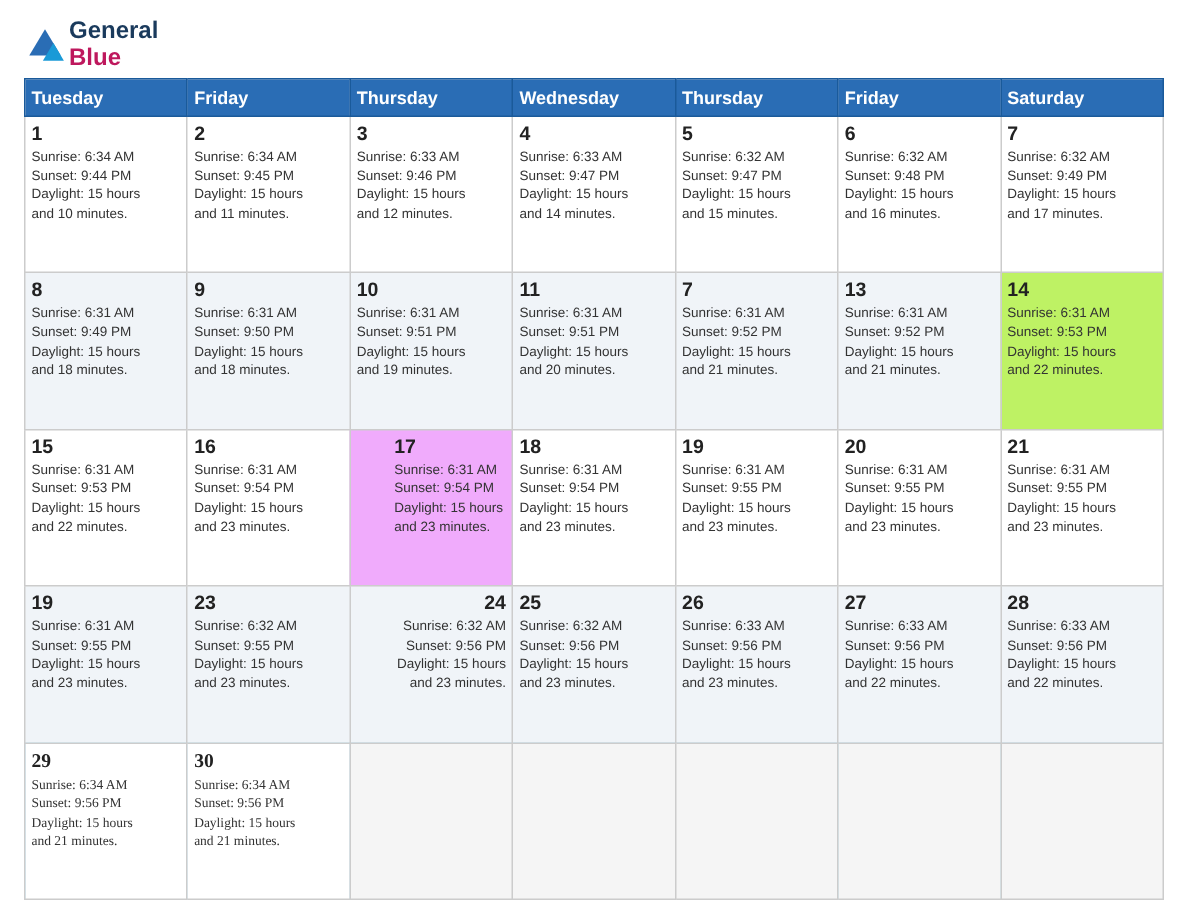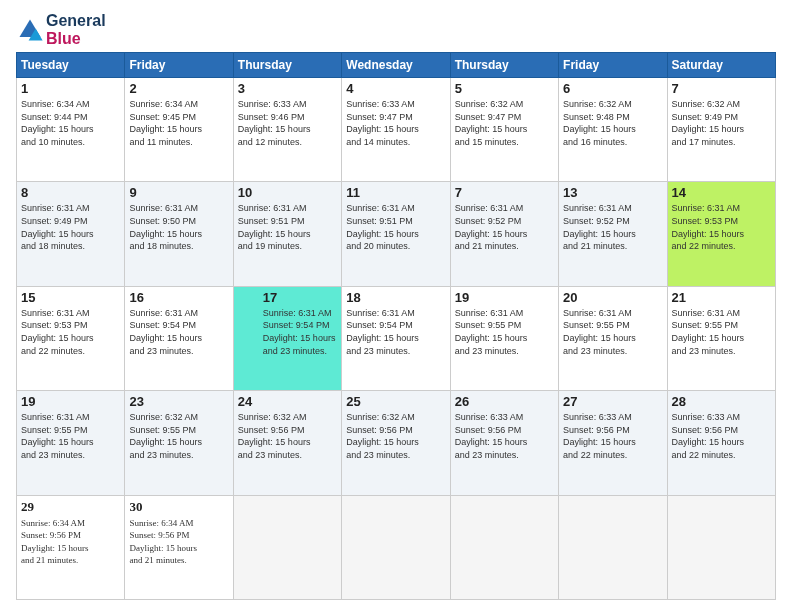--- a/index.html
+++ b/index.html
@@ -227,21 +227,21 @@
 Daylight: 15 hours
 and 22 minutes.</div>
           </td>
           <td style="background: rgb(255, 255, 255);">
             <span class="day-num">16</span>
             <div class="cell-text" style="white-space: pre-line;">Sunrise: 6:31 AM
 Sunset: 9:54 PM
 Daylight: 15 hours
 and 23 minutes.</div>
           </td>
-          <td style="background: #5eead4; padding-left: 29px;">
+          <td style="background: #f0abfc; padding-left: 29px;">
             <span class="day-num">17</span>
             <div class="cell-text" style="white-space: pre-line;">Sunrise: 6:31 AM
 Sunset: 9:54 PM
 Daylight: 15 hours
 and 23 minutes.</div>
           </td>
           <td style="background: rgb(255, 255, 255);">
             <span class="day-num">18</span>
             <div class="cell-text" style="white-space: pre-line;">Sunrise: 6:31 AM
 Sunset: 9:54 PM
@@ -278,21 +278,21 @@
 Daylight: 15 hours
 and 23 minutes.</div>
           </td>
           <td style="background: rgb(240, 244, 248);">
             <span class="day-num">23</span>
             <div class="cell-text" style="white-space: pre-line;">Sunrise: 6:32 AM
 Sunset: 9:55 PM
 Daylight: 15 hours
 and 23 minutes.</div>
           </td>
-          <td style="background: rgb(240, 244, 248);">
+          <td style="background: rgb(240, 244, 248); text-align: right;">
             <span class="day-num">24</span>
             <div class="cell-text" style="white-space: pre-line;">Sunrise: 6:32 AM
 Sunset: 9:56 PM
 Daylight: 15 hours
 and 23 minutes.</div>
           </td>
           <td style="background: rgb(240, 244, 248);">
             <span class="day-num">25</span>
             <div class="cell-text" style="white-space: pre-line;">Sunrise: 6:32 AM
 Sunset: 9:56 PM

